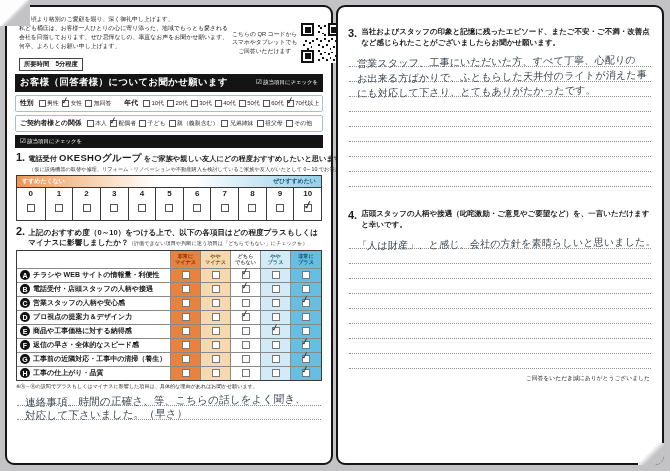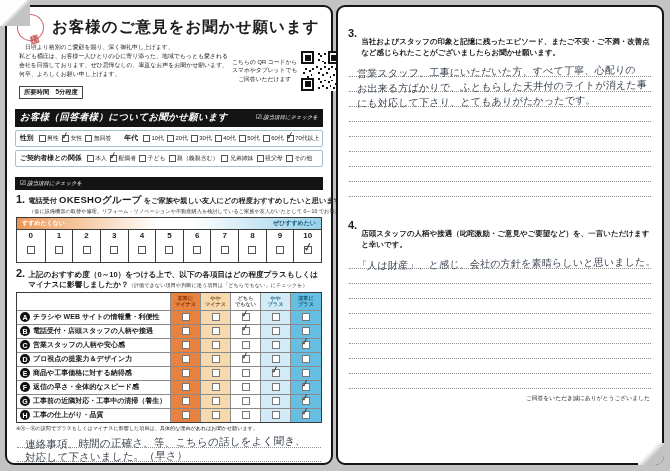--- a/index.html
+++ b/index.html
@@ -31,21 +31,21 @@
   .intro-col{flex:1;}
   .intro-line{font-size:5.9px;line-height:1.55;color:#222;white-space:nowrap;}
   .intro-line.indent{padding-left:6px;}
   .timebox{display:inline-block;border:1px solid #444;padding:1px 4px;font-size:6.3px;
     font-weight:bold;margin-top:3px;background:#fff;}
   .qr-wrap{flex:none;display:flex;align-items:center;gap:4px;padding-right:2px;}
   .qr-caption{font-size:5.8px;line-height:1.5;color:#222;text-align:center;}
   .qr{width:40px;height:40px;flex:none;}
   
   .banner{display:flex;justify-content:space-between;align-items:center;
-    background:var(--banner);color:#fff;padding:2px 5px 3px;margin:10px 0 3px;font-style:italic;}
+    background:var(--banner);color:#fff;padding:2px 5px 3px;margin:3px 0 3px;}
   .banner .b-label{font-size:9.3px;font-weight:bold;letter-spacing:.5px;white-space:nowrap;}
   .banner .b-note{font-size:5.4px;white-space:nowrap;}
   .banner .b-note .bx{font-size:6.5px;}
   
   .name-row{display:flex;justify-content:space-between;align-items:flex-start;margin:2px 2px 3px;}
   .name-label{font-size:8px;font-weight:bold;}
   .name-note{width:180px;font-size:5.2px;line-height:1.45;color:#333;}
   .opt-row{display:flex;align-items:center;gap:5px;border:1px solid #a3bfd2;border-radius:2px;
     padding:2.5px 4px;margin:0 0 3px;}
   .grp{display:flex;align-items:center;gap:3px;}
@@ -92,36 +92,32 @@
   .c3{background:var(--c3);} .c4{background:var(--c4);}
   .h0{color:#7c2d00;} .h1{color:#7d5316;} .h2{color:#555;} .h3{color:#23657f;} .h4{color:#0d4d6b;}
   .foot-note{font-size:5.1px;color:#222;margin:2.5px 1px 1px;}
   
   .hw-line{height:13.5px;border-bottom:1px dotted #8f8f8f;position:relative;margin:0 2px;}
   .hw{position:absolute;left:8px;bottom:-3px;font-size:10.5px;white-space:nowrap;
     color:#3a4450;transform:rotate(-0.8deg) skewX(-3deg);letter-spacing:.2px;
     font-family:"DejaVu Sans",sans-serif;}
   
   .q34-head{display:flex;gap:4px;margin:14px 2px 4px;}
-  .q34-text{font-size:7.5px;font-weight:bold;line-height:1.4;margin-top:10px;}
+  .q34-text{font-size:7.5px;font-weight:bold;line-height:1.4;}
   #page-right .hw-line{height:14px;margin:0 3px;}
   #page-right .hw{font-size:10px;}
   .thanks{text-align:right;font-size:5.8px;color:#222;margin:5px 4px 0;}
 </style>
 </head>
 <body>
 
 <div class="curl-tl"></div>
 
 <div class="page" id="page-left">
 
-  <div class="hdr">
-    <div class="stamp">桶庄</div>
-    <div class="title">お客様のご意見をお聞かせ願います</div>
-  </div>
 
   <div class="intro-wrap">
     <div class="intro-col">
       <div class="intro-line indent">日頃より格別のご愛顧を賜り、深く御礼申し上げます。</div>
       <div class="intro-line">私ども桶庄は、お客様一人ひとりの心に寄り添った、地域でもっとも愛される</div>
       <div class="intro-line">会社を目指しております。ぜひ忌憚なしの、率直なお声をお聞かせ願います。</div>
       <div class="intro-line">何卒、よろしくお願い申し上げます。</div>
       <div class="timebox">所要時間　5分程度</div>
     </div>
     <div class="qr-wrap">

